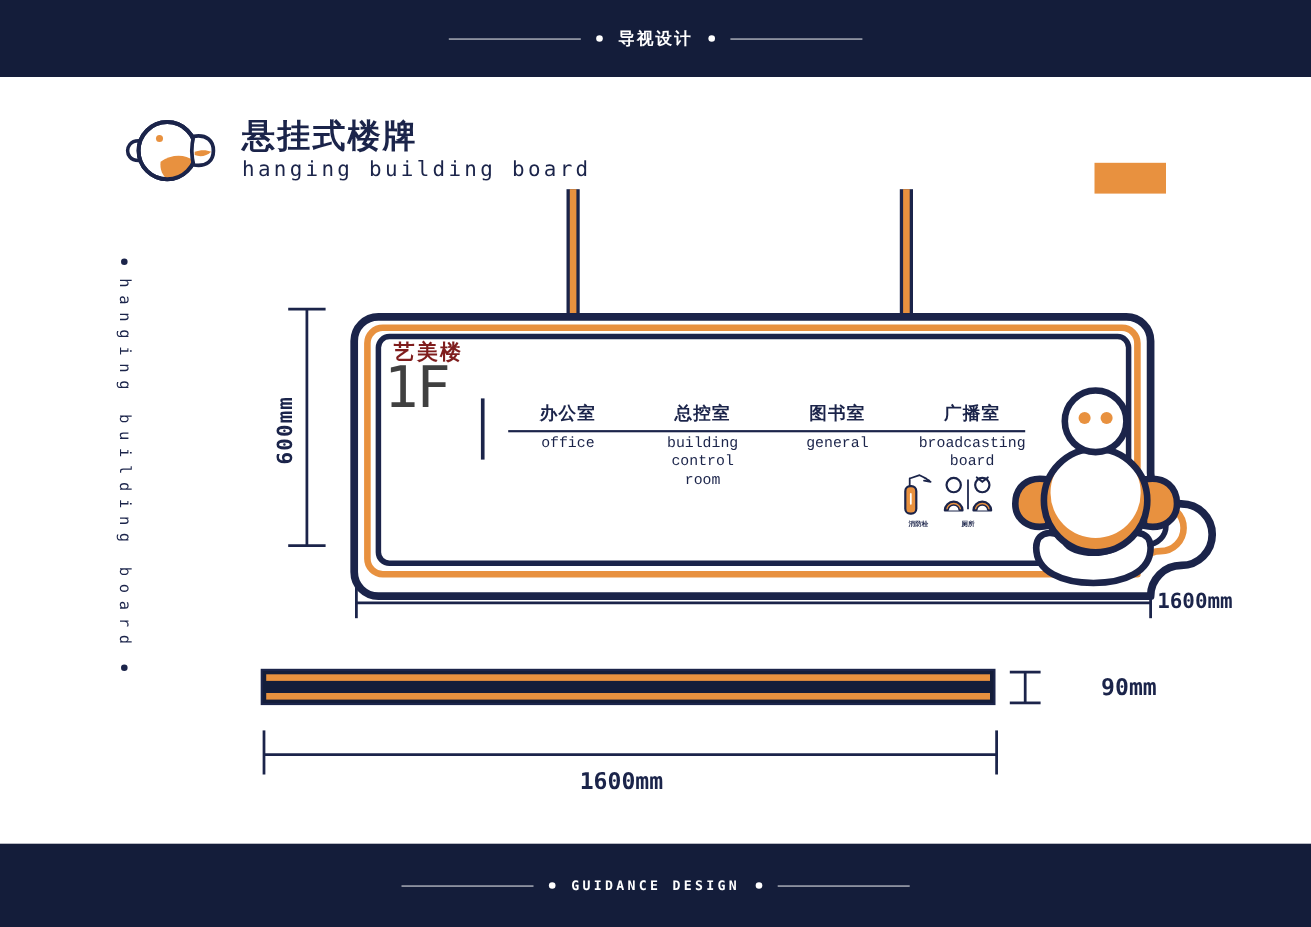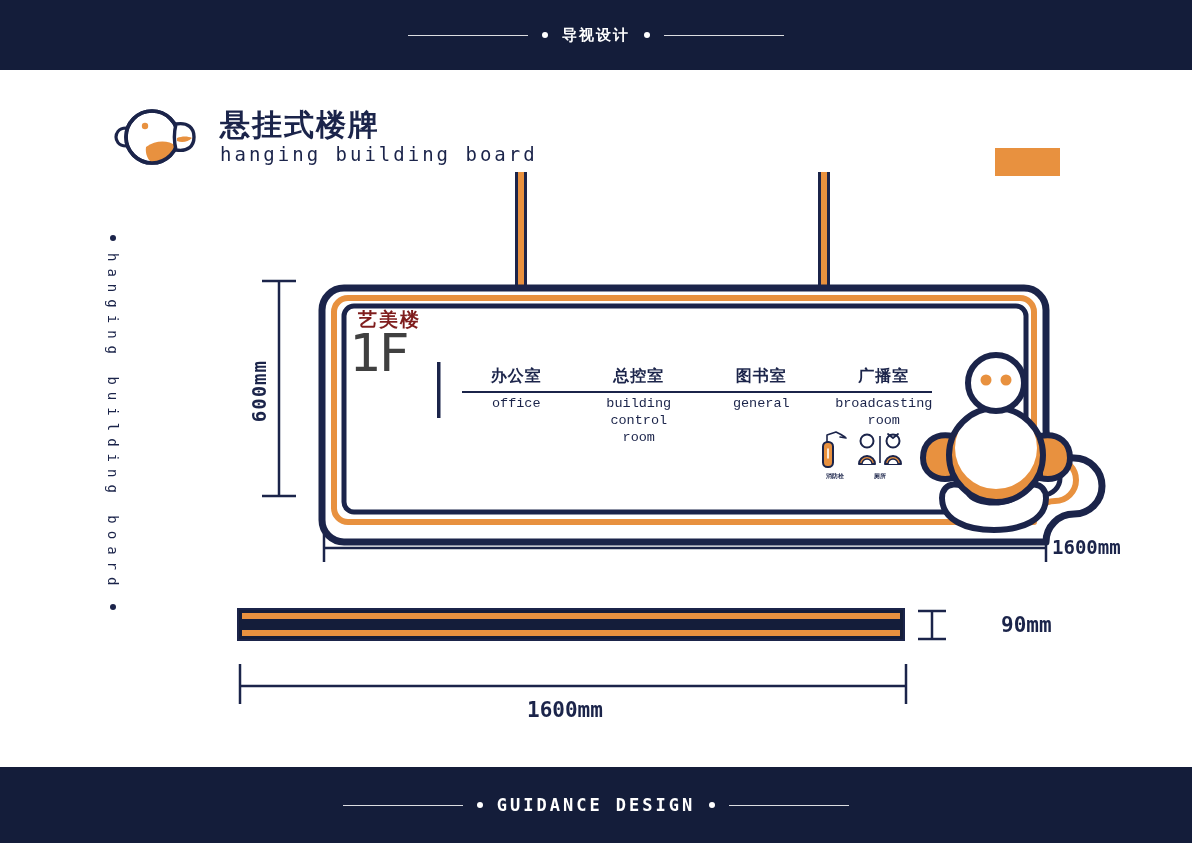--- a/index.html
+++ b/index.html
@@ -18,21 +18,21 @@
   .banner-inner{display:flex;align-items:center;gap:14px;}
   .bline{height:1px;background:#ffffff;opacity:.85;}
   .bline.l{width:120px;}
   .bline.r{width:120px;}
   .bdot{width:6px;height:6px;border-radius:50%;background:#ffffff;}
   .btext-cn{
     color:#ffffff;font-size:15px;letter-spacing:2px;font-weight:700;
     font-family:"DejaVu Sans","Liberation Sans",sans-serif;
   }
   .btext-en{
-    color:#ffffff;font-size:17px;letter-spacing:3px;font-weight:700;
+    color:#ffffff;font-size:12px;letter-spacing:3px;font-weight:700;
     font-family:"DejaVu Sans Mono","Liberation Mono",monospace;
   }
 
   
   .logo-wrap{position:absolute;left:112px;top:104px;display:flex;align-items:center;gap:20px;}
   .logo-mark{width:88px;height:66px;}
   .logo-txt{display:flex;flex-direction:column;gap:2px;}
   .logo-cn{
     font-size:30px;font-weight:700;color:#1B2murk;color:#1B244A;letter-spacing:2px;
     line-height:1.1;
@@ -231,21 +231,21 @@
   <div class="room">
     <div class="room-cn">总控室</div>
     <div class="room-en" style="max-width:74px;">building control room</div>
   </div>
   <div class="room">
     <div class="room-cn">图书室</div>
     <div class="room-en">general</div>
   </div>
   <div class="room">
     <div class="room-cn">广播室</div>
-    <div class="room-en" style="max-width:104px;">broadcasting room</div>
+    <div class="room-en" style="max-width:104px;">broadcasting board</div>
   </div>
 </div>
 
 <div class="pictos">
   <div class="picto">
     <svg width="34" height="40" viewBox="0 0 34 40">
       <path d="M9 5 L9 13 M9 5 L18 2 M18 2 L24 5 M22 4 L27 7 M22 7 L28 8" stroke="#1B244A" stroke-width="1.6" fill="none" stroke-linecap="round"></path>
       <rect x="5" y="12" width="10" height="25" rx="4.5" fill="#E8913F" stroke="#1B244A" stroke-width="2"></rect>
       <line x1="10" y1="19" x2="10" y2="28" stroke="#ffffff" stroke-width="1.6" stroke-linecap="round"></line>
     </svg>

